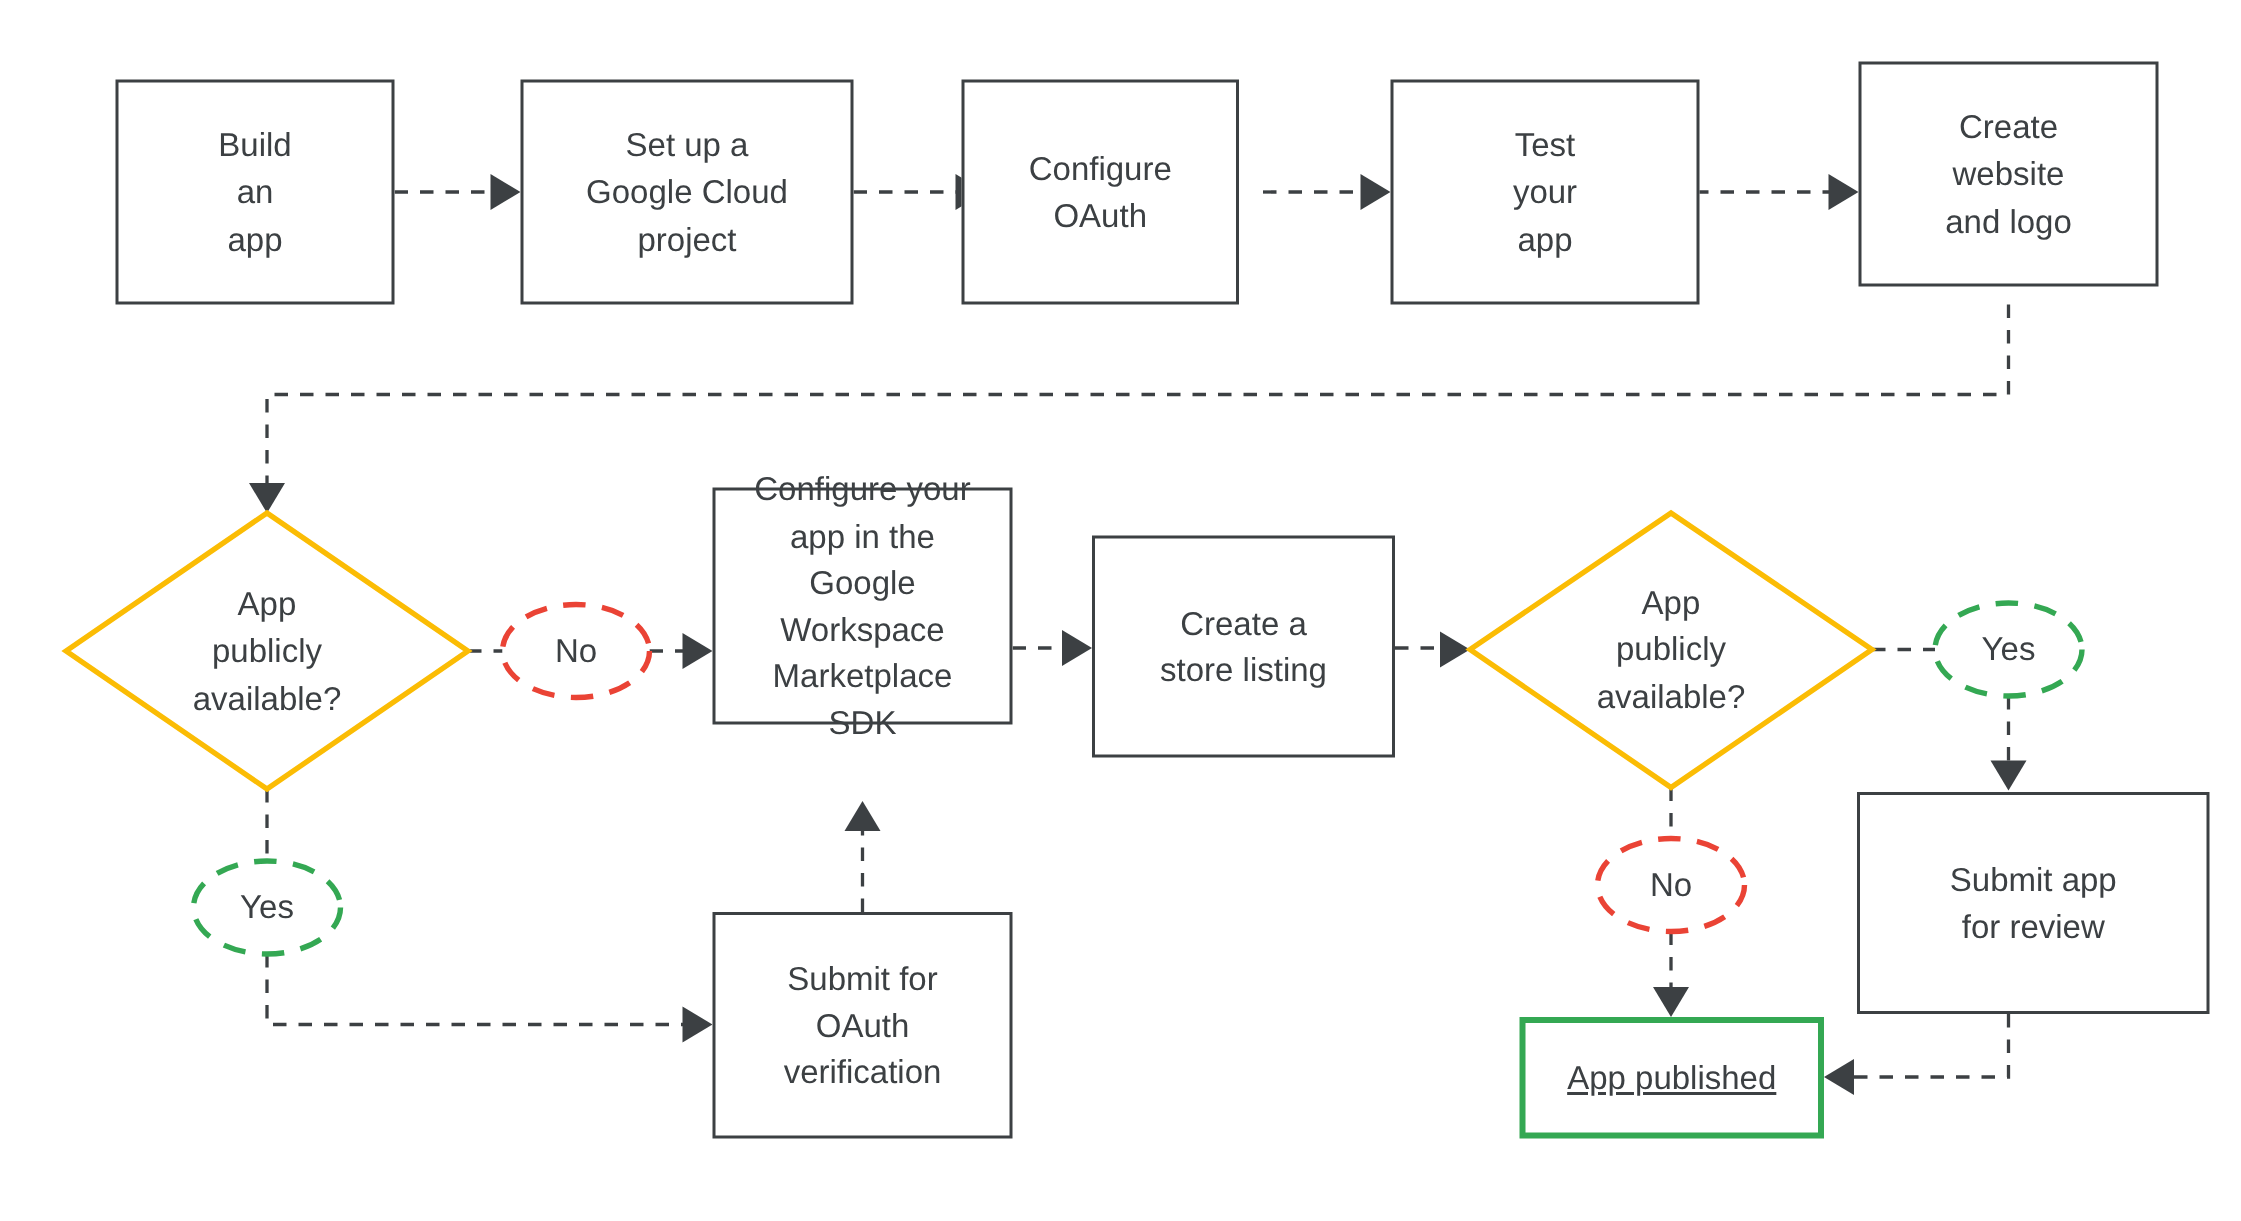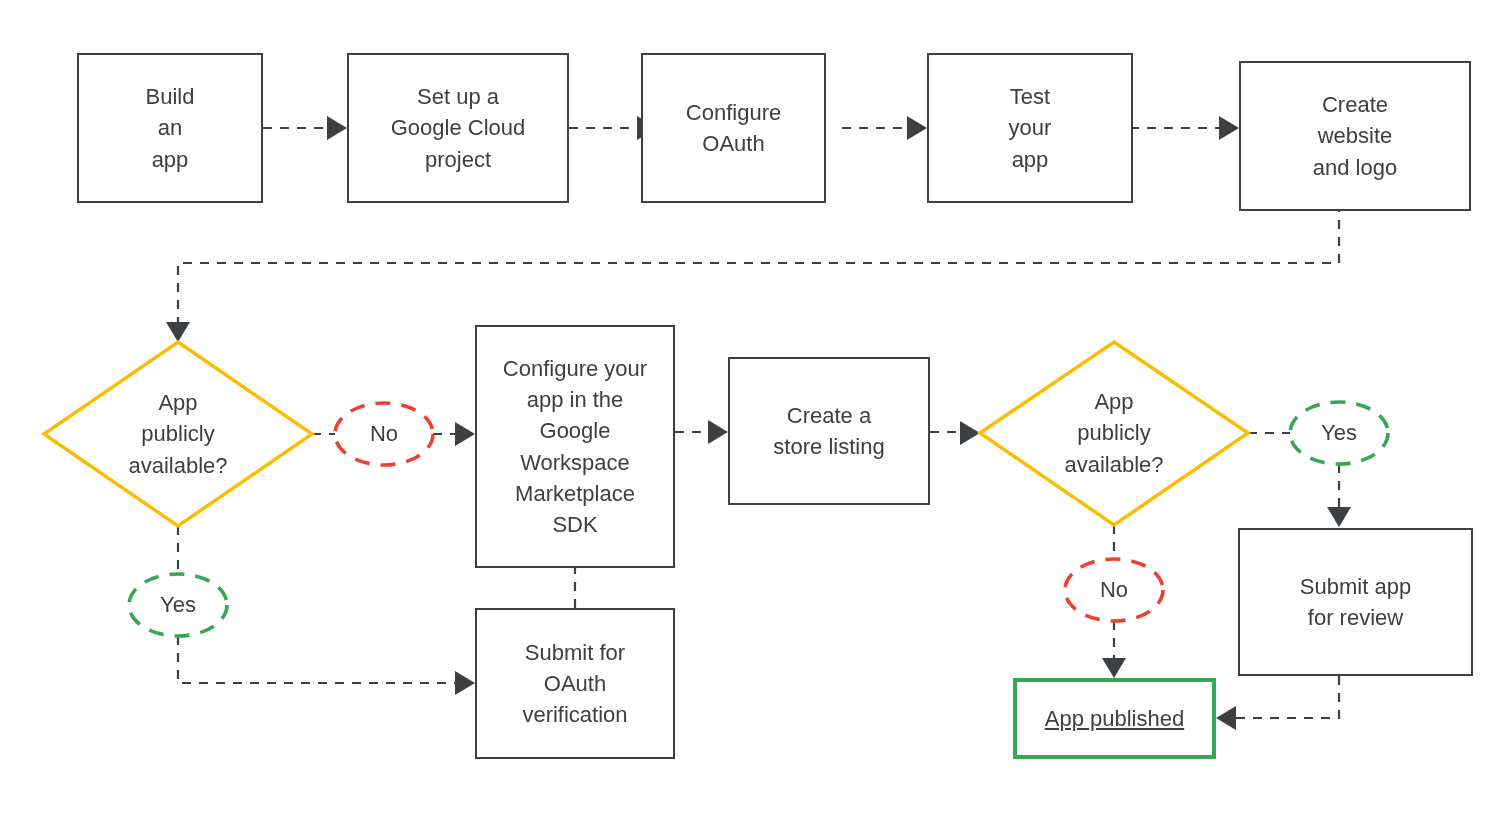--- a/index.html
+++ b/index.html
@@ -111,25 +111,25 @@
 Google Cloud
 project</div>
 
   <div class="label process" style="left:641px;top:53px;width:185px;height:150px">Configure
 OAuth</div>
 
   <div class="label process" style="left:927px;top:53px;width:206px;height:150px">Test
 your
 app</div>
 
-  <div class="label process" style="left:1239px;top:61px;width:232px;height:150px">Create
+  <div class="label process" style="left:1239px;top:41px;width:200px;height:150px">Create
 website
 and logo</div>
 
-  <div class="label process" style="left:475px;top:325px;width:200px;height:243px">Configure your
+  <div class="label process" style="left:475px;top:325px;width:200px;height:158px">Configure your
 app in the
 Google
 Workspace
 Marketplace
 SDK</div>
 
   <div class="label process" style="left:728px;top:357px;width:202px;height:148px">Create a
 store listing</div>
 
   <div class="label process" style="left:475px;top:608px;width:200px;height:151px">Submit for

